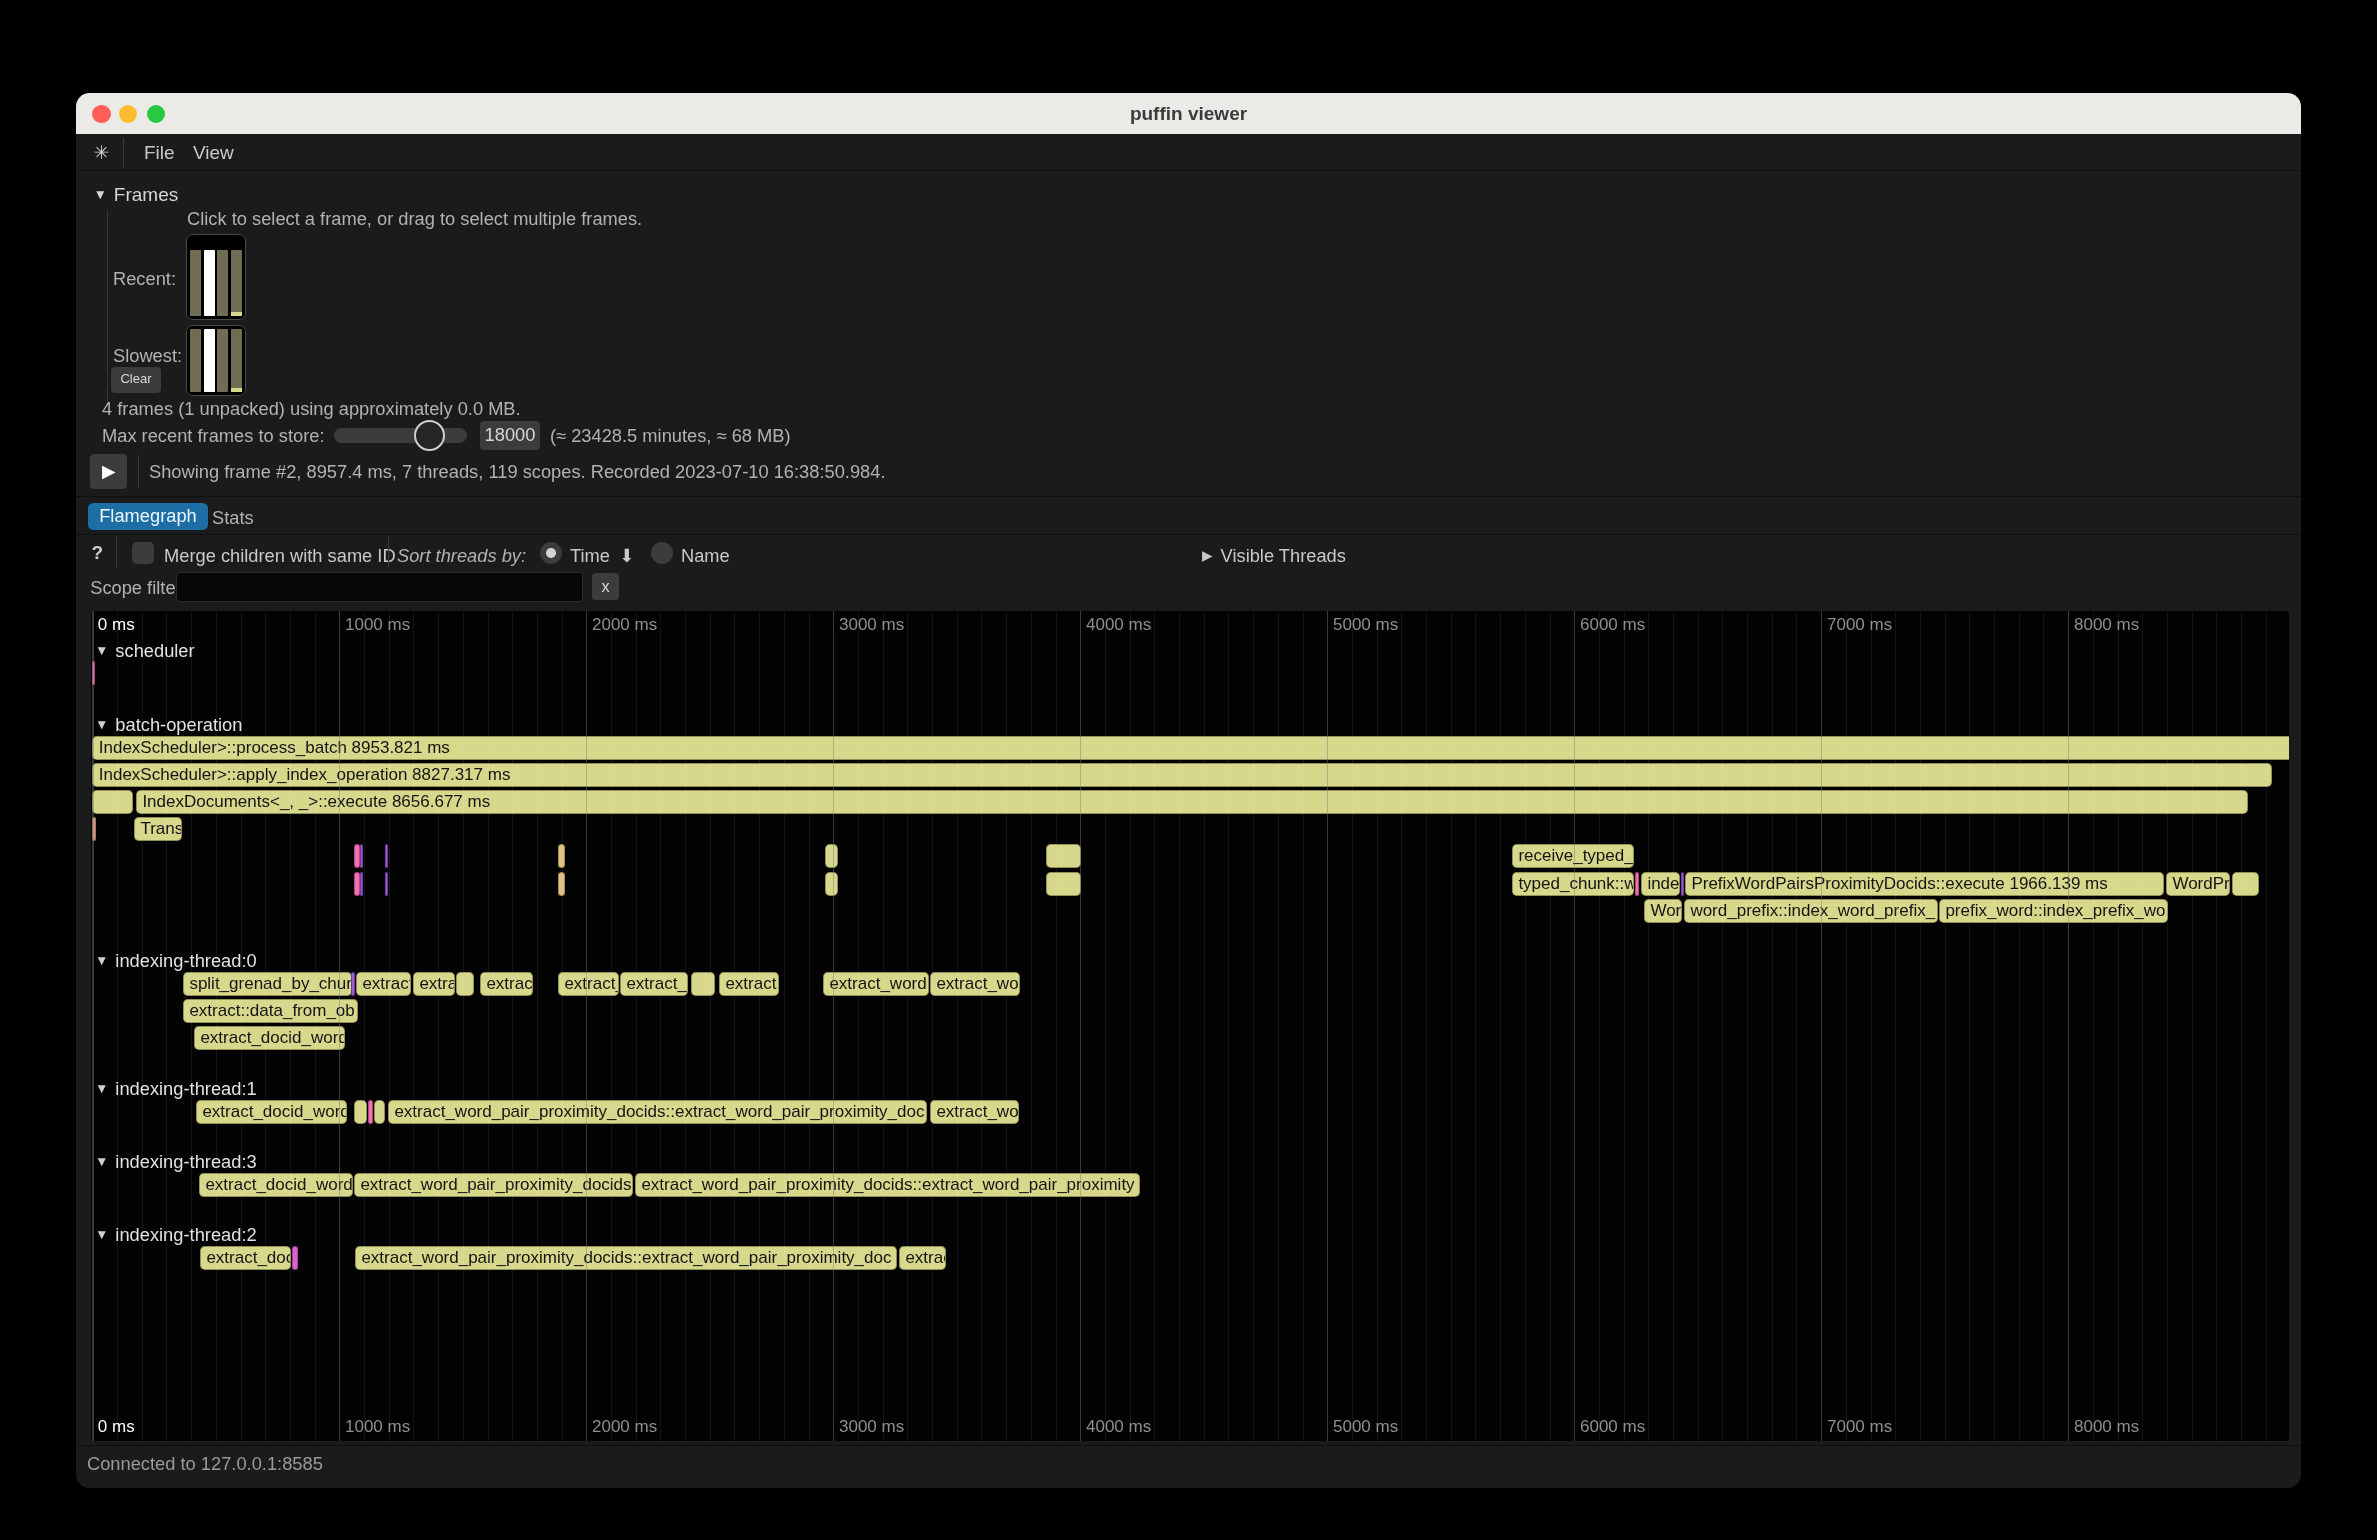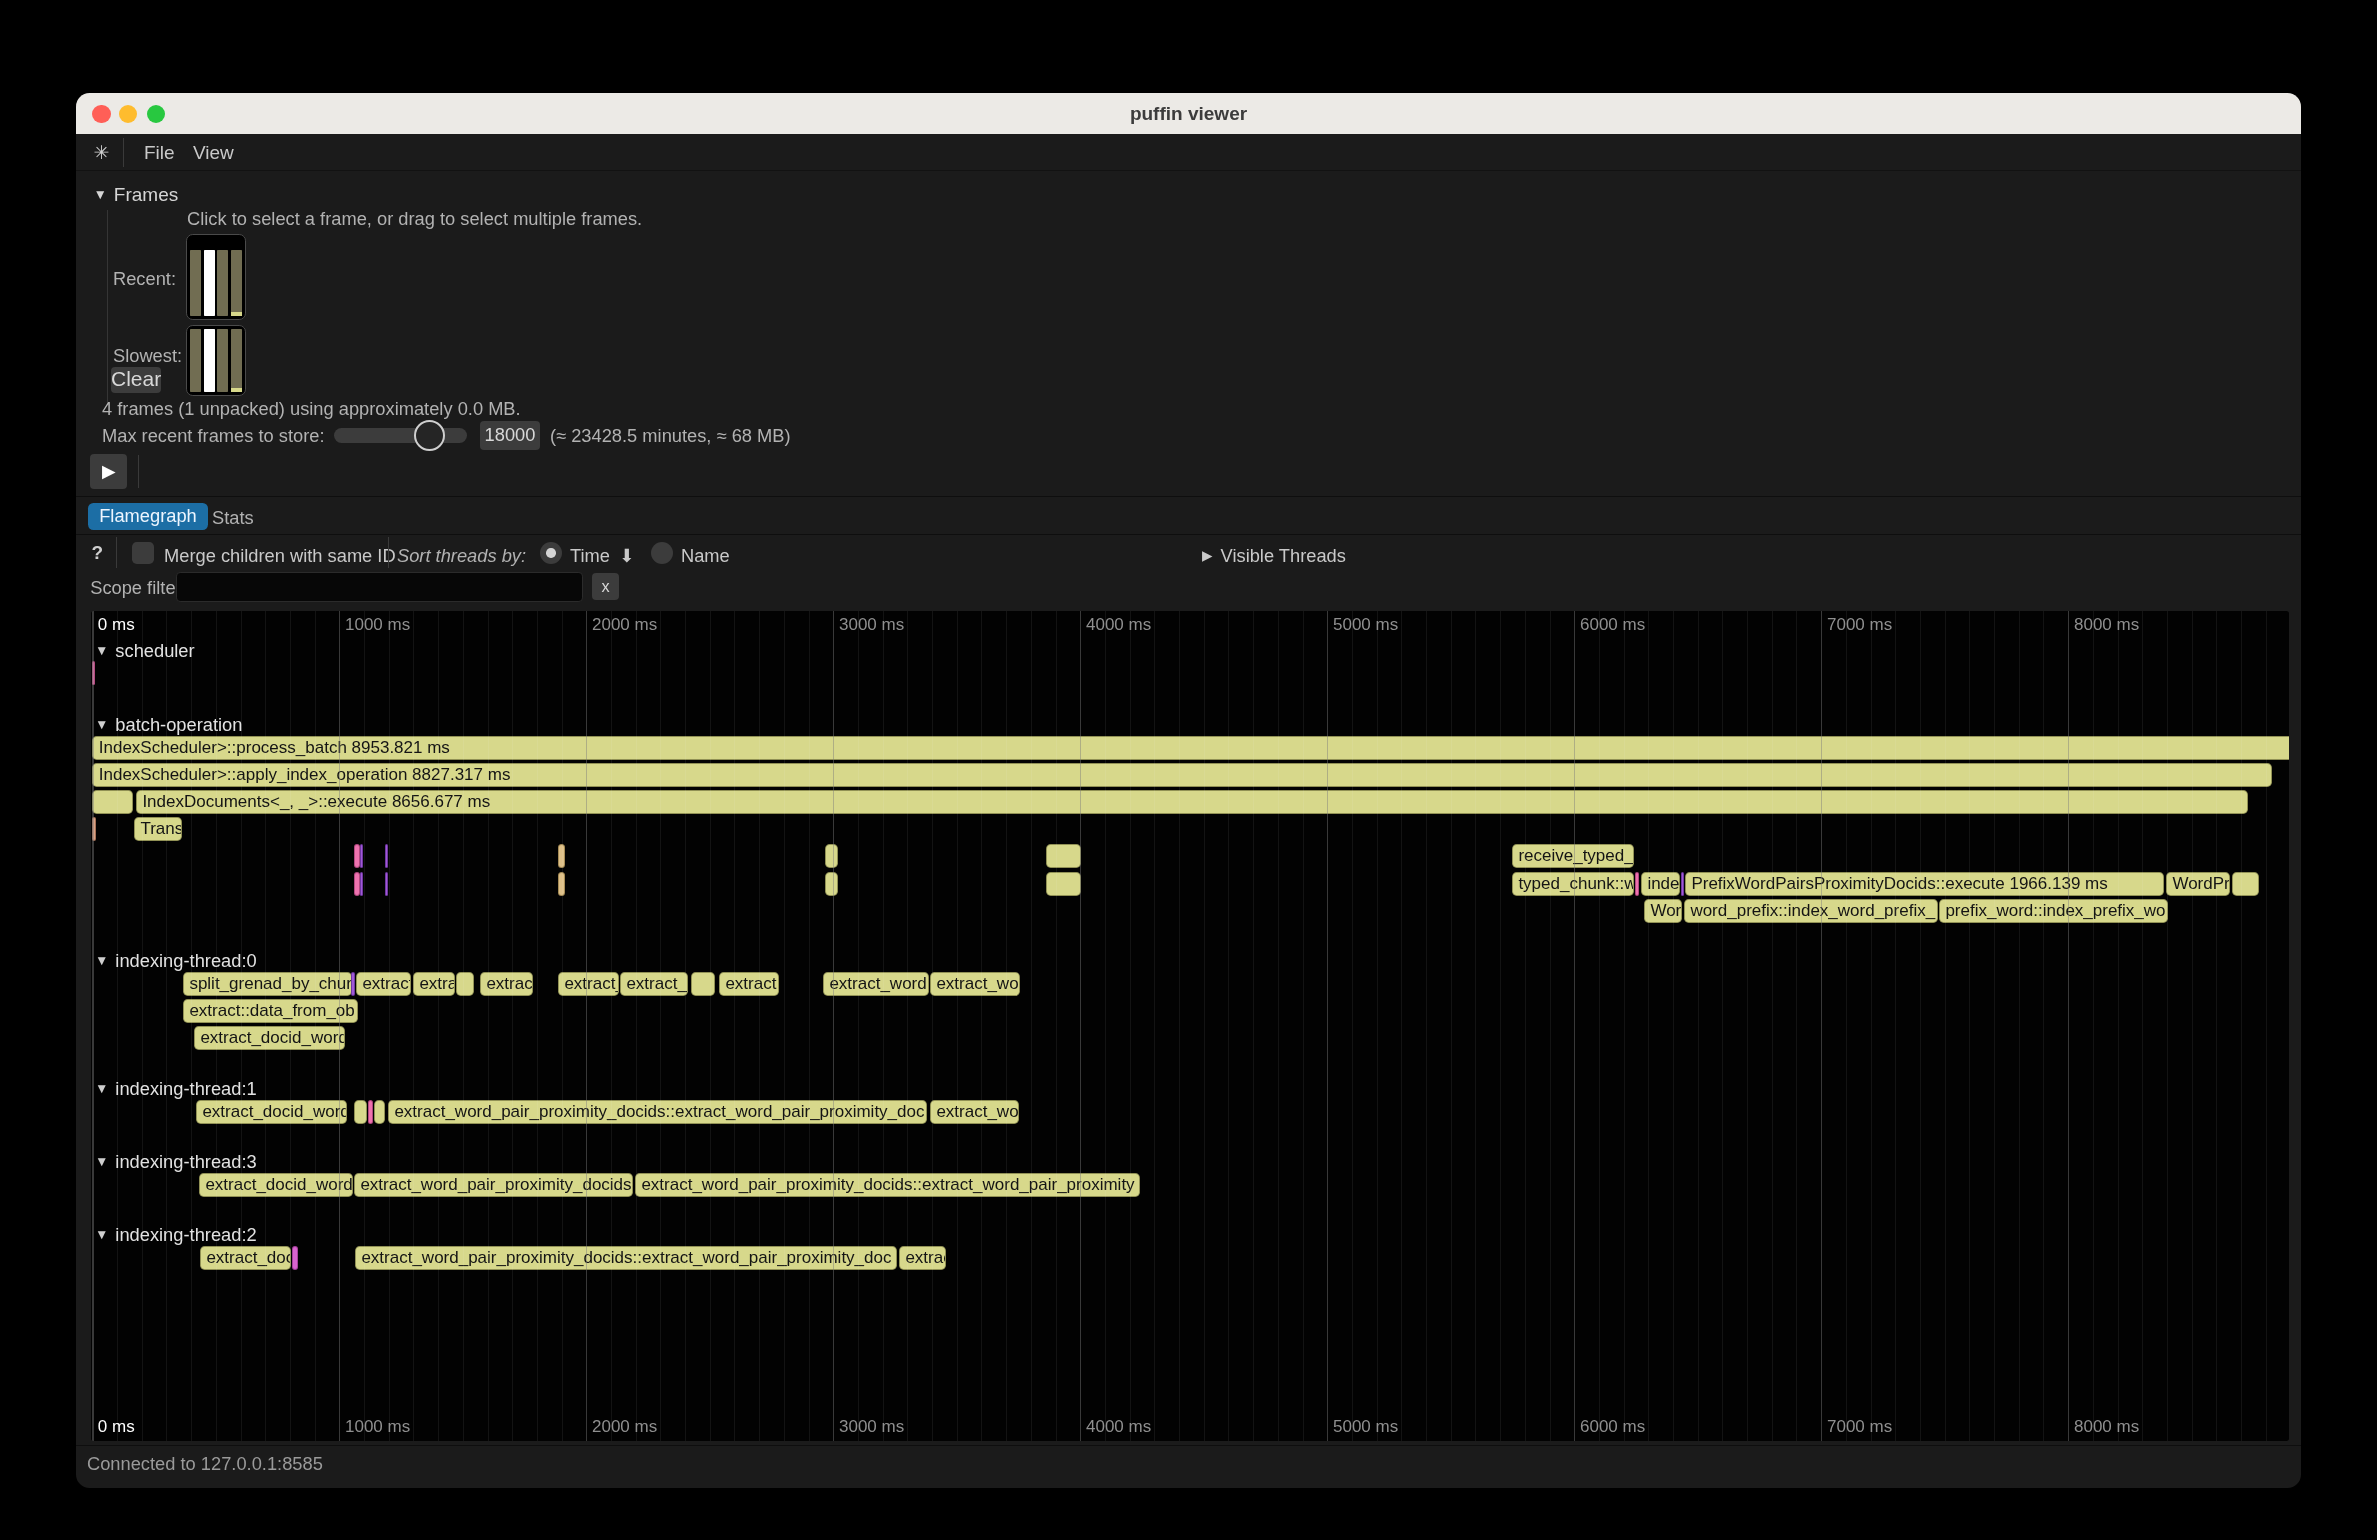--- a/index.html
+++ b/index.html
@@ -34,21 +34,21 @@
   #frames-header { position:absolute; left:17.6px; top:91px; font-size:19px; color:#d6d6d6; }
   #frames-indent { position:absolute; left:31px; top:117px; width:1.4px; height:195px; background:#353535; }
   .thumb { position:absolute; left:110px; width:60px; background:#000; border:1.4px solid #4a4a4a;
            border-radius:6.8px; overflow:hidden; display:flex; gap:2.7px; padding:2.7px; }
   #thumb-recent { top:141px; height:86px; padding-top:15px; }
   #thumb-slowest{ top:232px; height:71px; }
   .tbar { flex:1; border-radius:0.7px; position:relative; }
   .tbar:last-child::after { content:""; position:absolute; left:0; right:0; bottom:0; height:4.1px; background:#d7d88b; }
 
   .btn { position:absolute; background:#3c3c3c; border-radius:4.1px; color:#d8d8d8;
-         font-size:21px; text-align:center; }
+         font-size:13px; text-align:center; }
   #clear-btn { left:35px; top:274px; width:50px; height:26px; line-height:24.4px; }
 
   
   #slider-track { position:absolute; left:258px; top:335px; width:133px; height:15px;
                   background:#3c3c3c; border-radius:7.5px; }
   #slider-knob { position:absolute; left:338px; top:327px; width:31px; height:31px; border-radius:50%;
                  background:#252525; border:2.7px solid #cfcfcf; }
   #maxframes-value { left:404px; top:328px; width:60px; height:28.5px; line-height:27px; font-size:18.3px; }
 
   
@@ -143,20 +143,21 @@
     <div class="label" style="left:26px; top:305px;">4 frames (1 unpacked) using approximately 0.0 MB.</div>
 
     <div class="label" style="left:26px; top:332px;">Max recent frames to store:</div>
     <div id="slider-track"></div>
     <div id="slider-knob"></div>
     <div class="btn" id="maxframes-value">18000</div>
     <div class="label" style="left:474px; top:332px;">(≈ 23428.5 minutes, ≈ 68 MB)</div>
 
     <div class="btn" id="play-btn">▶</div>
     <div id="play-sep"></div>
+    <div class="label" style="left:73px; top:368px;">Showing frame #2, 8957.4 ms, 7 threads, 119 scopes. Recorded 2023-07-10 16:38:50.984.</div>
 
     <div class="hsep" style="top:403px;"></div>
 
     <div id="tab-flamegraph">Flamegraph</div>
     <div id="tab-stats">Stats</div>
 
     <div class="hsep" style="top:441px;"></div>
 
     <div id="help-btn">?</div>
     <div class="vsep" style="left:40px;"></div>

